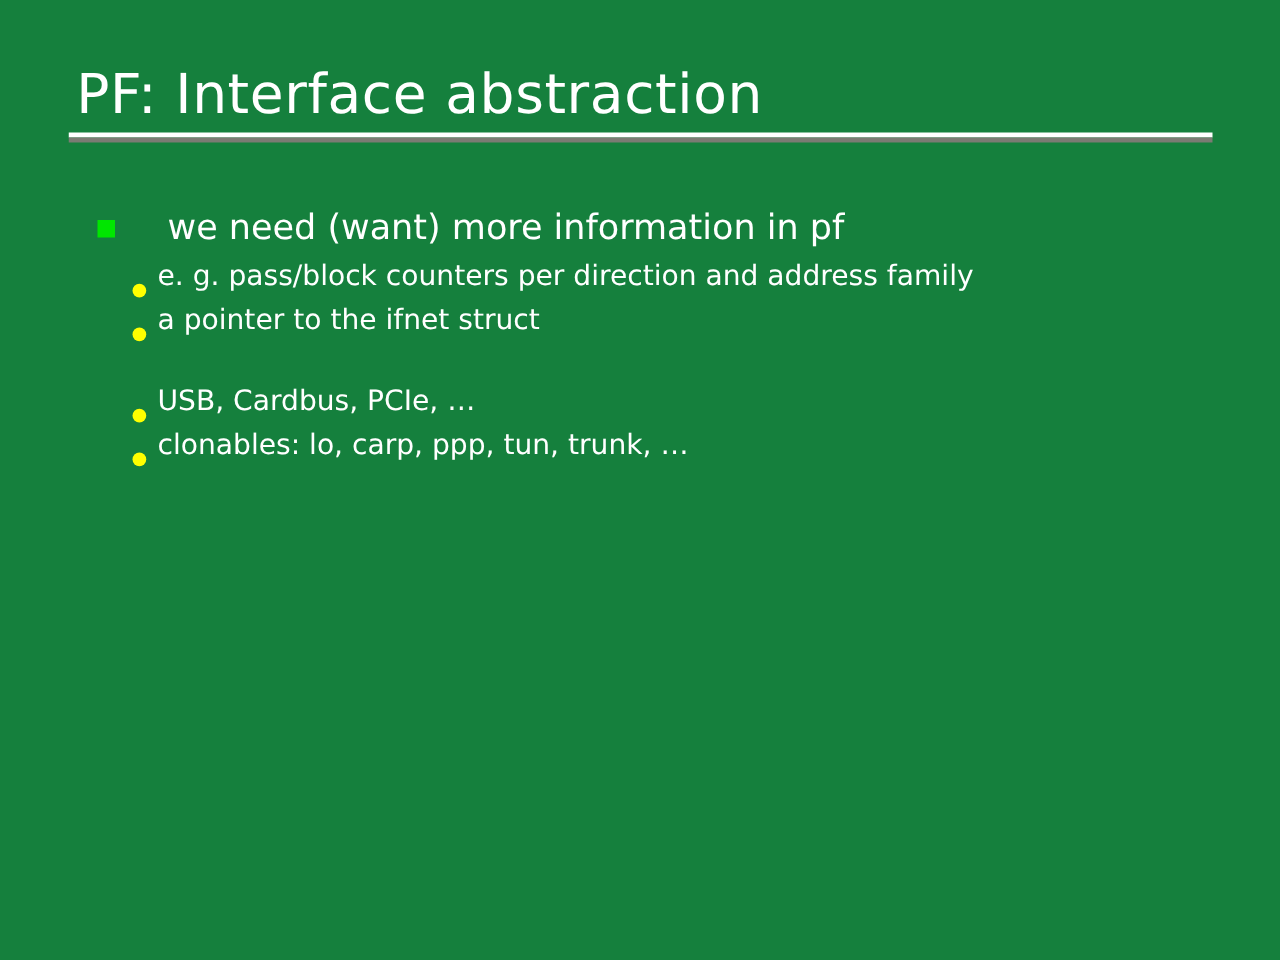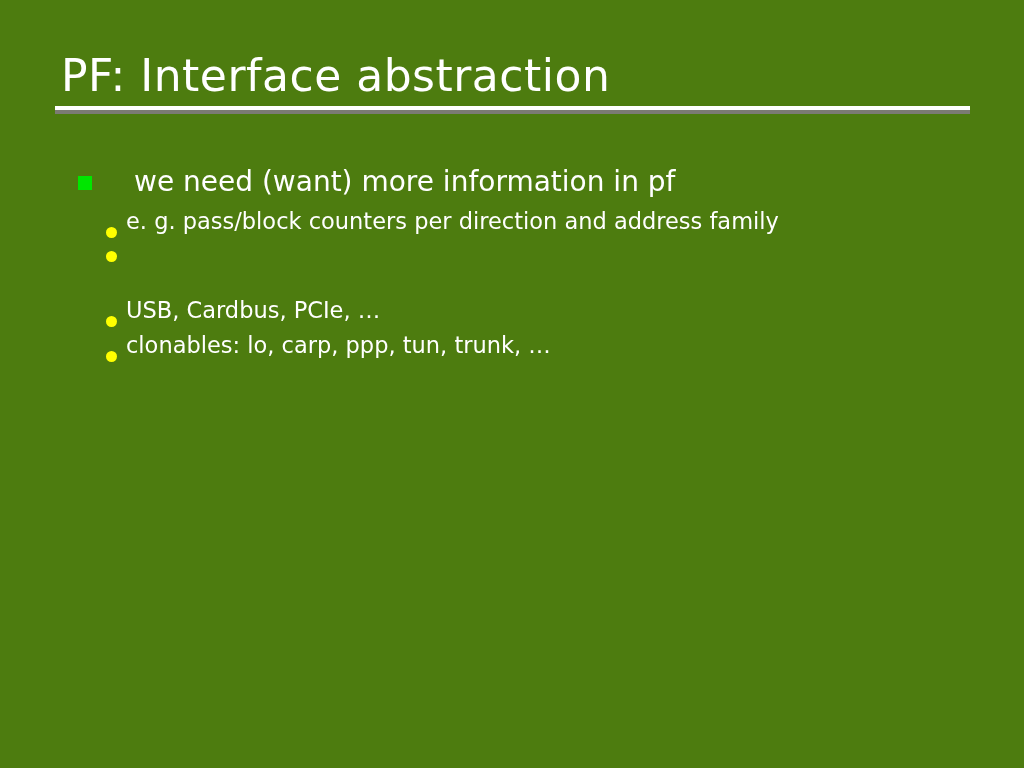--- a/index.html
+++ b/index.html
@@ -10,21 +10,21 @@
     width: 1024px;
     height: 768px;
     background: #36679F;
     font-family: "DejaVu Sans", sans-serif;
     overflow: hidden;
   }
   .slide {
     position: relative;
     width: 1024px;
     height: 768px;
-    background: #4d7c0f;
+    background: #15803d;
     box-sizing: border-box;
   }
 
   
   .title-block {
     position: absolute;
     left: 55px;
     top: 50px;
     width: 915px;
   }
@@ -141,20 +141,21 @@
       <div class="l2">
         <span class="l2-marker"></span>
         <span class="l2-text">
           <span>e. g. pass/block counters per direction and address family</span>
         </span>
       </div>
 
       <div class="l2">
         <span class="l2-marker"></span>
         <span class="l2-text">
+          <span class="wrap-indent">a pointer to the ifnet struct</span>
         </span>
       </div>
     </div>
 
     <div class="group">
 
       <div class="l2">
         <span class="l2-marker"></span>
         <span class="l2-text">
           <span>USB, Cardbus, PCIe, …</span>

